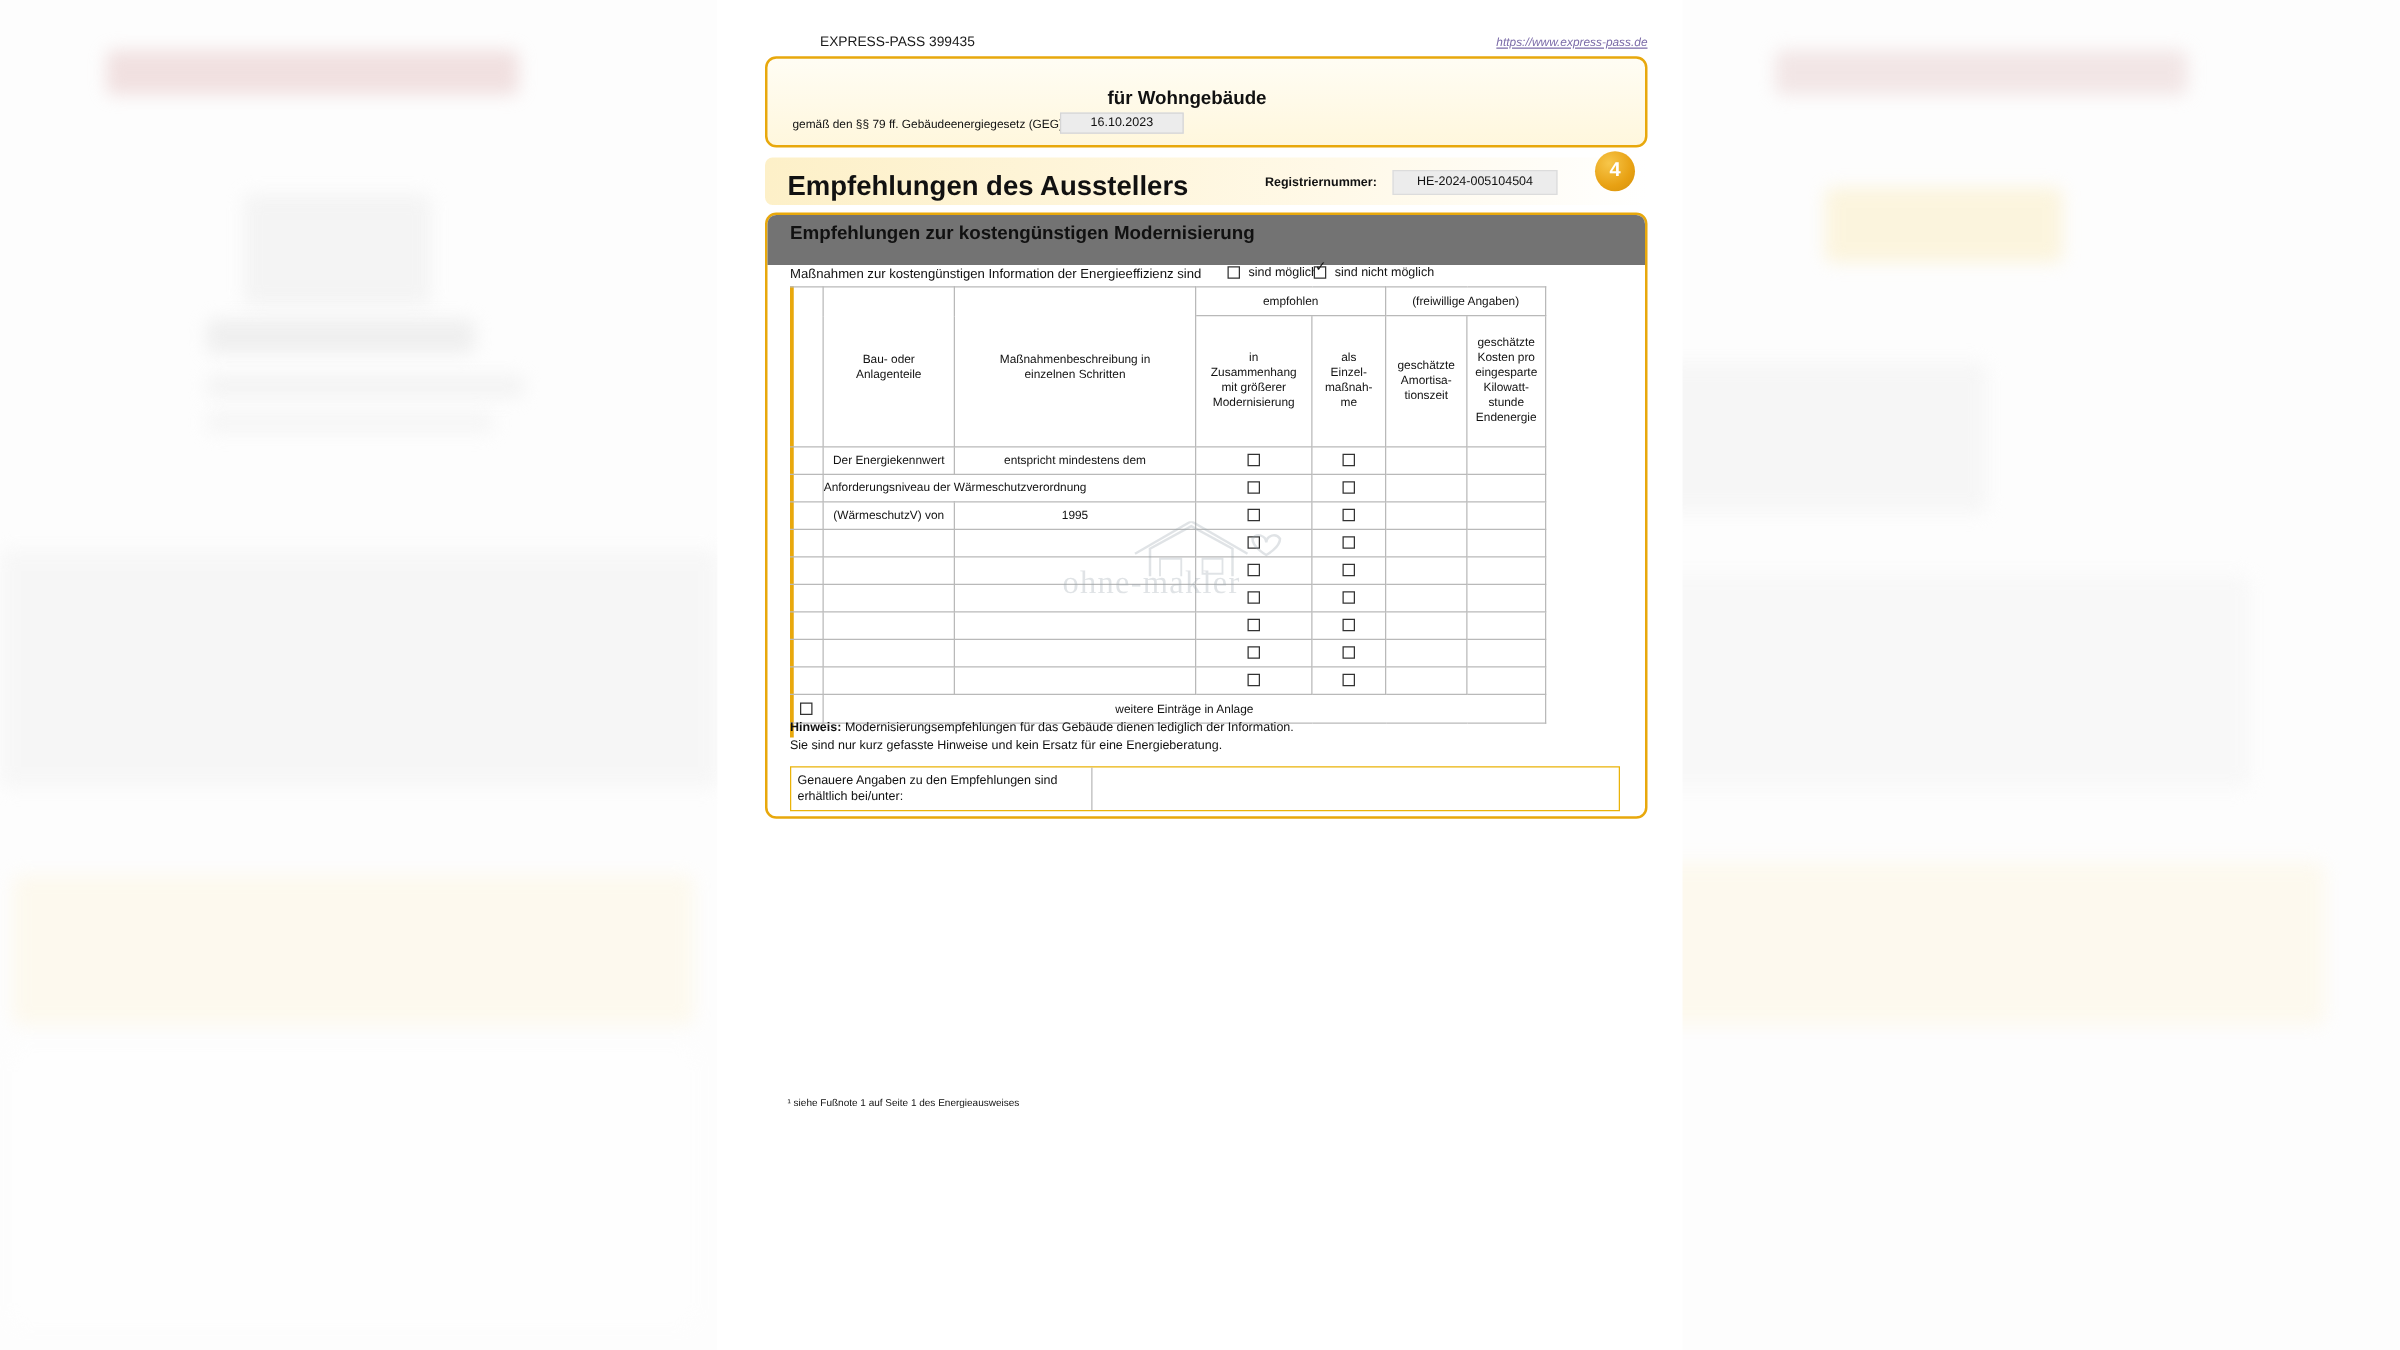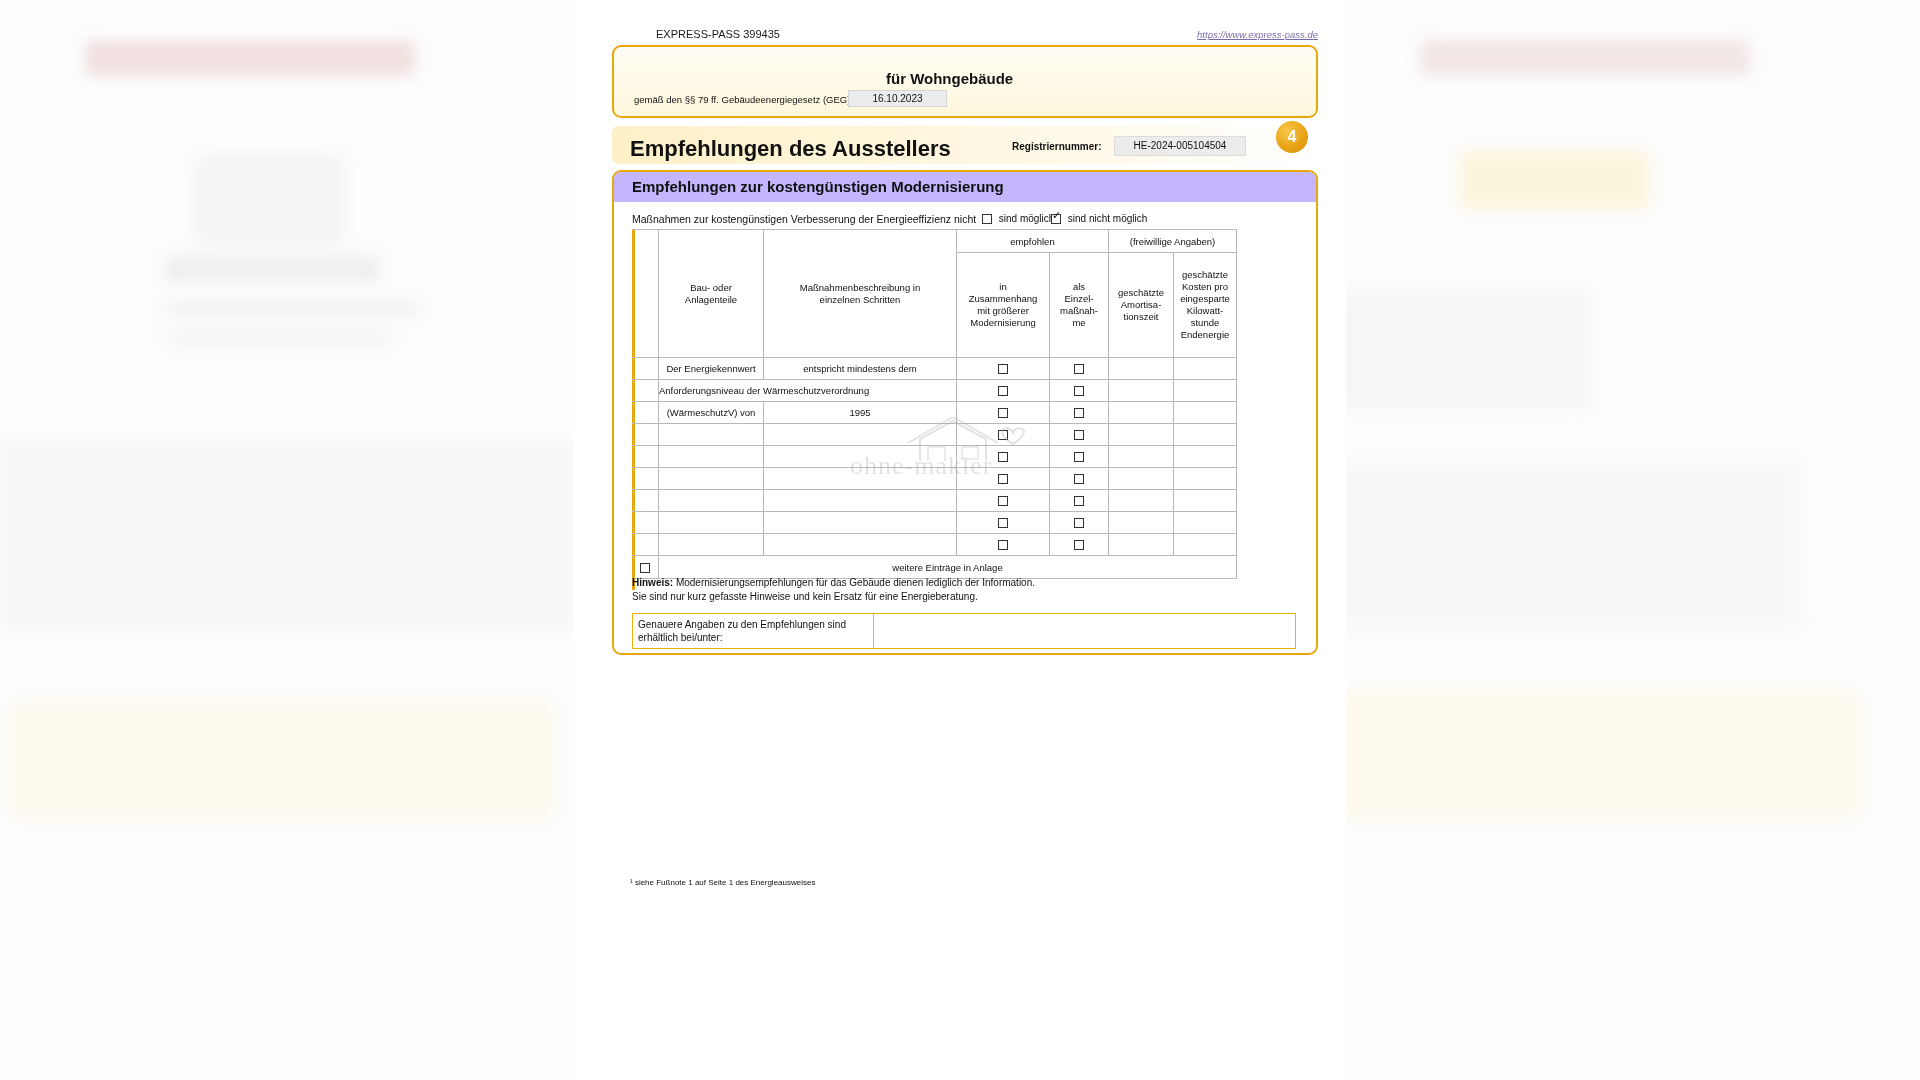--- a/index.html
+++ b/index.html
@@ -185,22 +185,22 @@
     left: 38px;
     top: 170px;
     width: 706px;
     height: 485px;
   }
   #rec-panel .rec-head {
     position: absolute;
     left: 0;
     top: 0;
     width: 702px;
-    height: 30px;
-    background: #c4b5fd;
+    height: 40px;
+    background: #737373;
     border-radius: 7px 7px 0 0;
   }
   #rec-panel .rec-head span {
     position: absolute;
     left: 18px;
     top: 6px;
     font-size: 15px;
     font-weight: bold;
     color: #111;
   }
@@ -432,21 +432,21 @@
       <div class="reg-label">Registriernummer:</div>
       <div class="reg-value">HE-2024-005104504</div>
     </div>
     <div class="page-badge">4</div>
 
     <div class="panel" id="rec-panel">
       <div class="rec-head">
         <span>Empfehlungen zur kostengünstigen Modernisierung</span>
       </div>
 
-      <div class="rec-intro">Maßnahmen zur kostengünstigen Verbesserung der Energieeffizienz nicht</div>
+      <div class="rec-intro">Maßnahmen zur kostengünstigen Information der Energieeffizienz sind</div>
       <div class="opt" id="opt-moeglich">
         <span class="cb"></span>
         <span style="margin-left:4px;">sind möglich</span>
       </div>
       <div class="opt" id="opt-nicht">
         <span class="cb checked"></span>
         <span style="margin-left:4px;">sind nicht möglich</span>
       </div>
 
       <div class="accent-line"></div>

